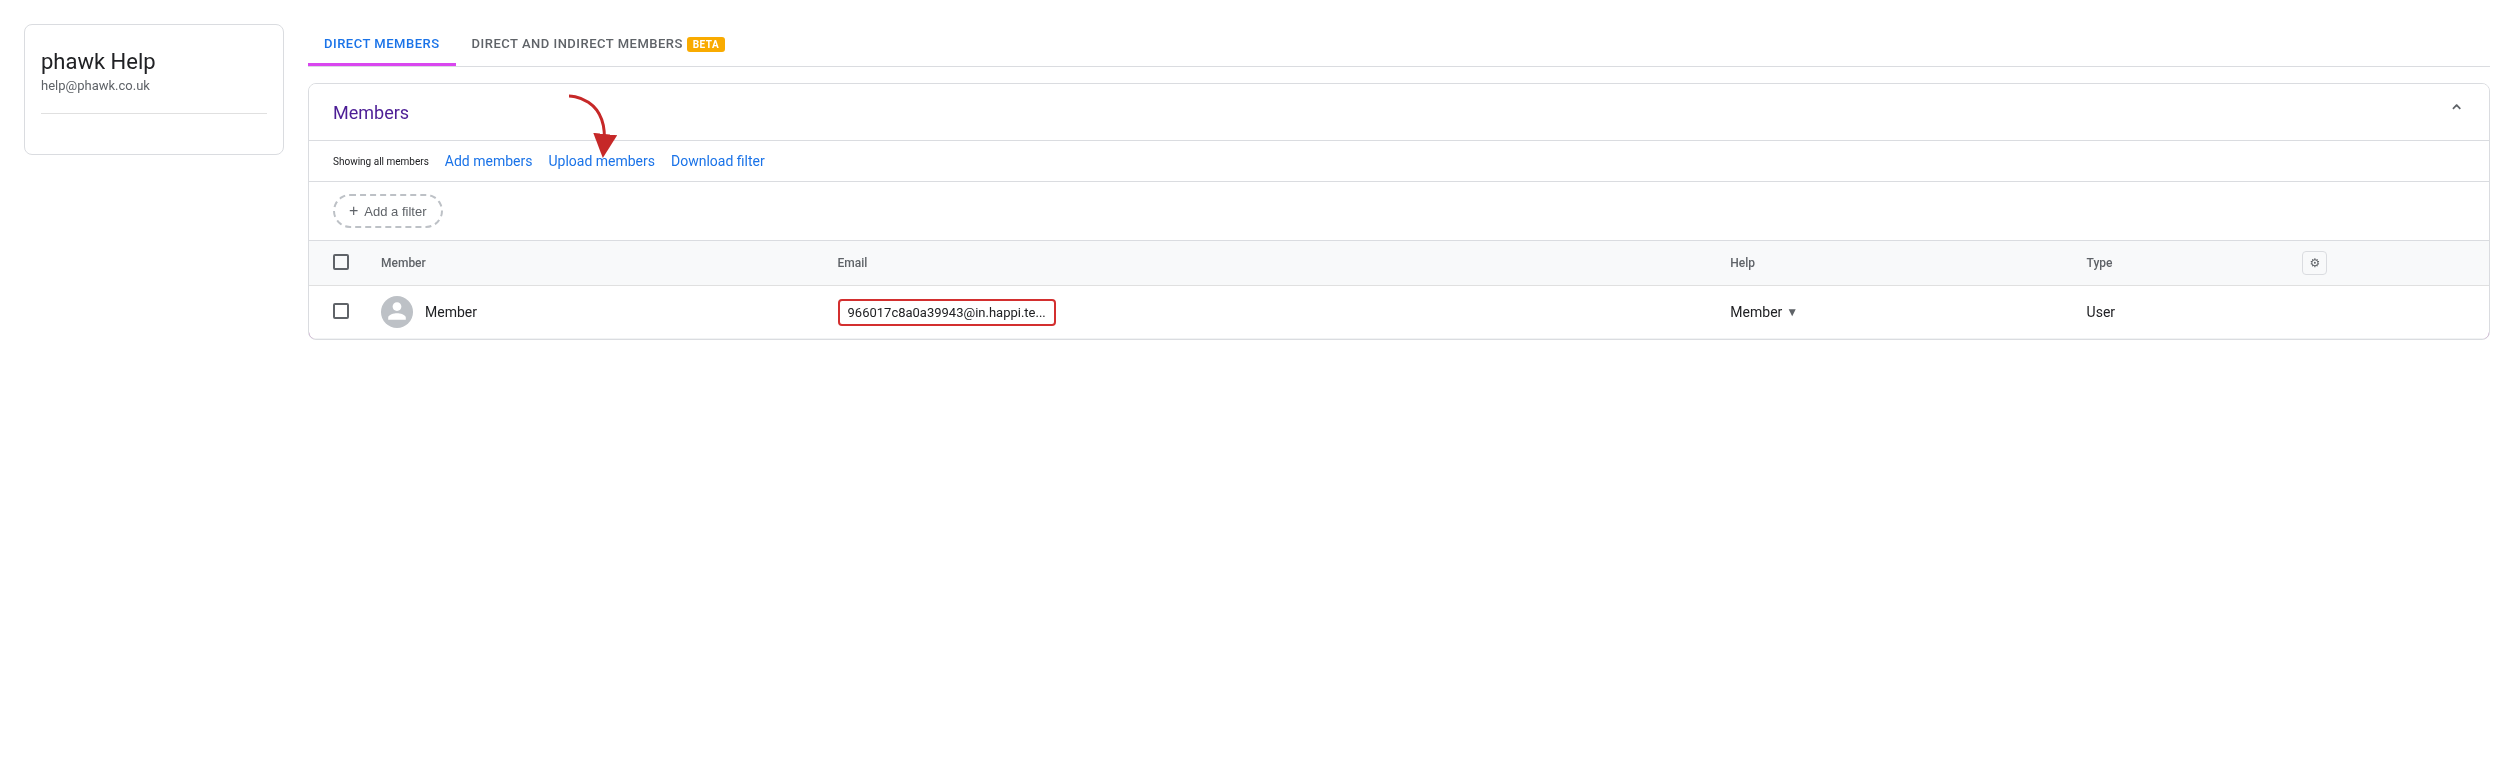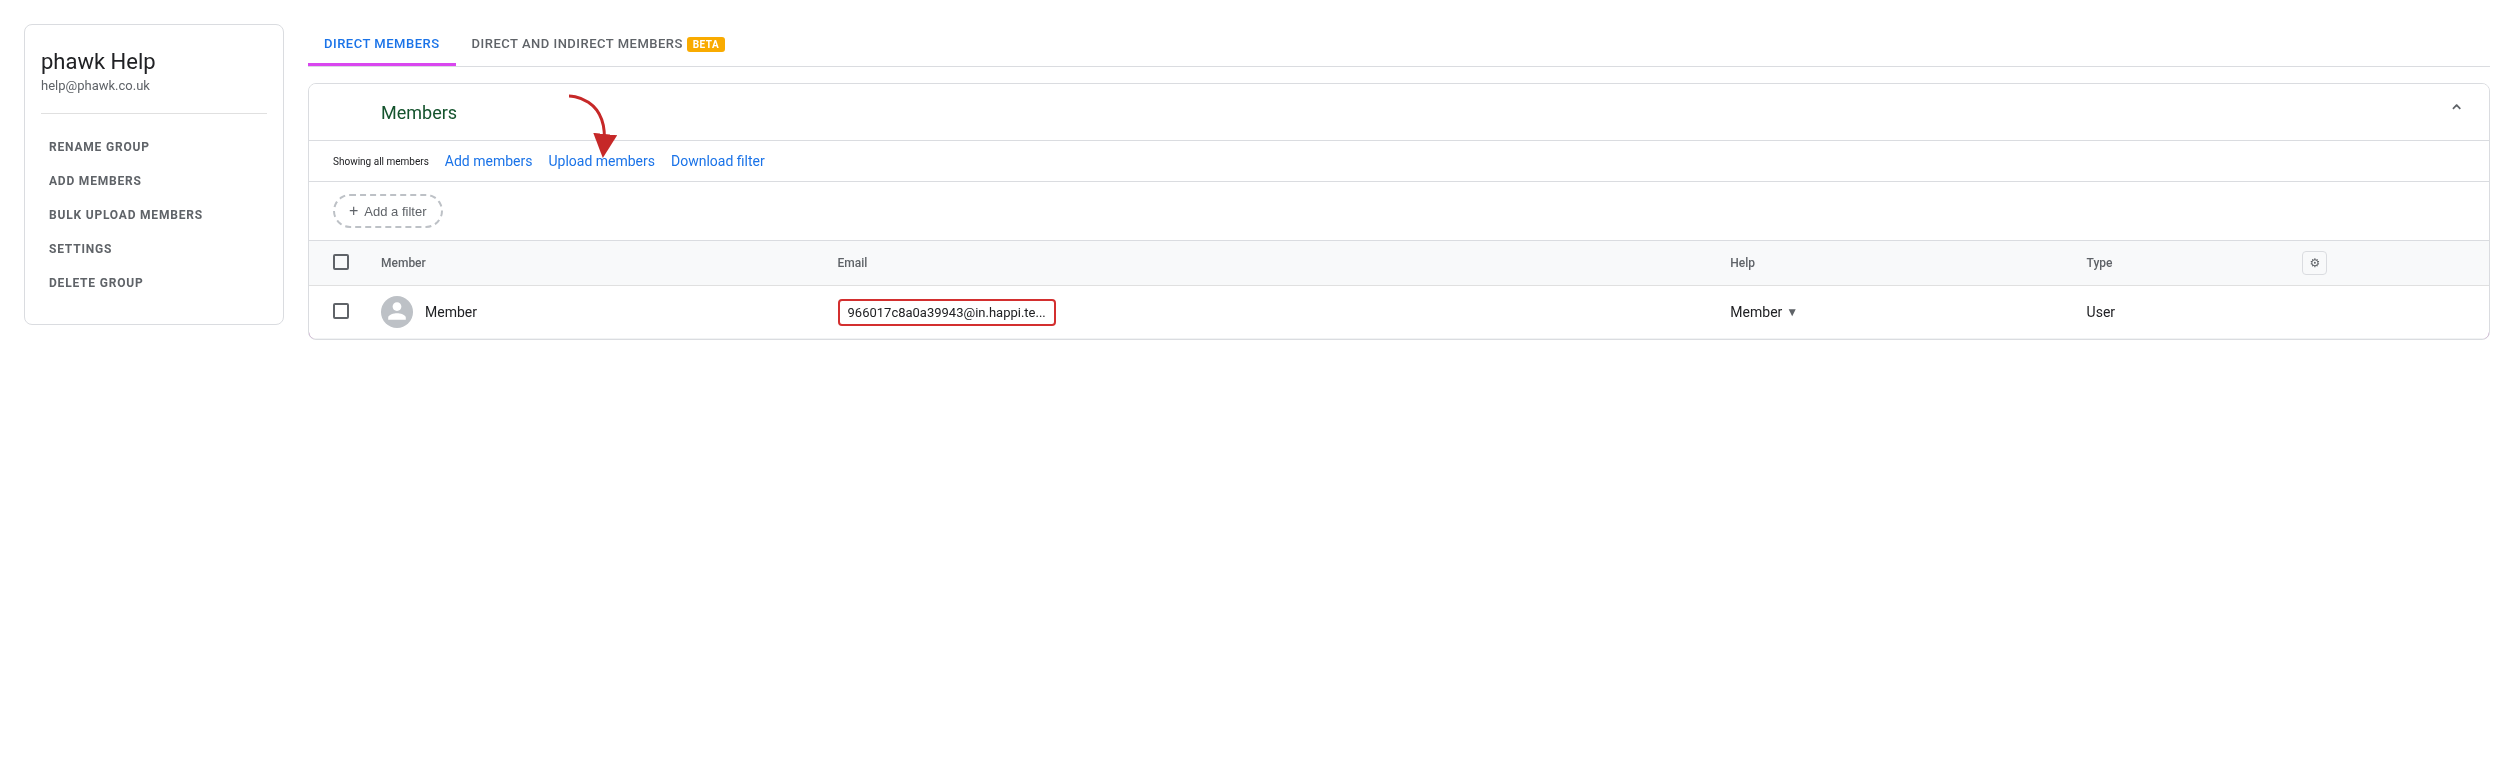--- a/index.html
+++ b/index.html
@@ -101,22 +101,21 @@
       display: flex;
       justify-content: space-between;
       align-items: center;
       padding: 16px 24px;
       border-bottom: 1px solid #dadce0;
       background: #fff;
     }
     .members-card-title {
       font-size: 18px;
       font-weight: 400;
-      color: #14532d;
-      margin-left: 48px;
+      color: #4c1d95;
     }
     .chevron-up {
       font-size: 20px;
       color: #5f6368;
       cursor: pointer;
     }
 
     
     .members-actions {
       display: flex;
@@ -267,27 +266,20 @@
   </style>
 </head>
 <body>
 
 <div class="page-layout">
 
   <aside class="sidebar">
     <div class="sidebar-title">phawk Help</div>
     <div class="sidebar-subtitle">help@phawk.co.uk</div>
     <hr class="sidebar-divider">
-    <nav>
-      <a class="sidebar-nav-item">RENAME GROUP</a>
-      <a class="sidebar-nav-item">ADD MEMBERS</a>
-      <a class="sidebar-nav-item">BULK UPLOAD MEMBERS</a>
-      <a class="sidebar-nav-item">SETTINGS</a>
-      <a class="sidebar-nav-item">DELETE GROUP</a>
-    </nav>
   </aside>
 
   <main class="main-content">
 
     <div class="tabs">
       <div class="tab active">DIRECT MEMBERS</div>
       <div class="tab">
         <span>DIRECT AND INDIRECT MEMBERS</span>
         <span class="beta-badge">BETA</span>
       </div>

